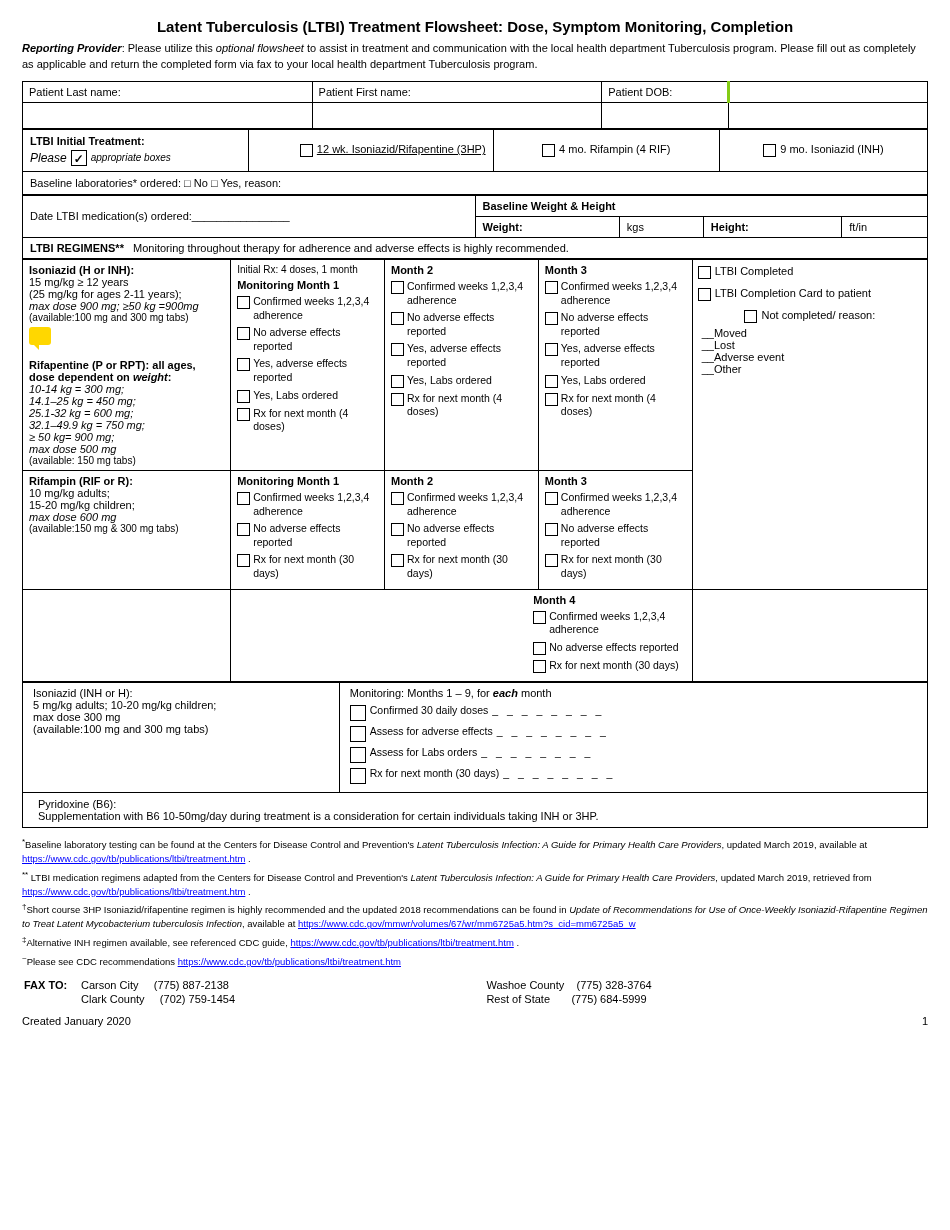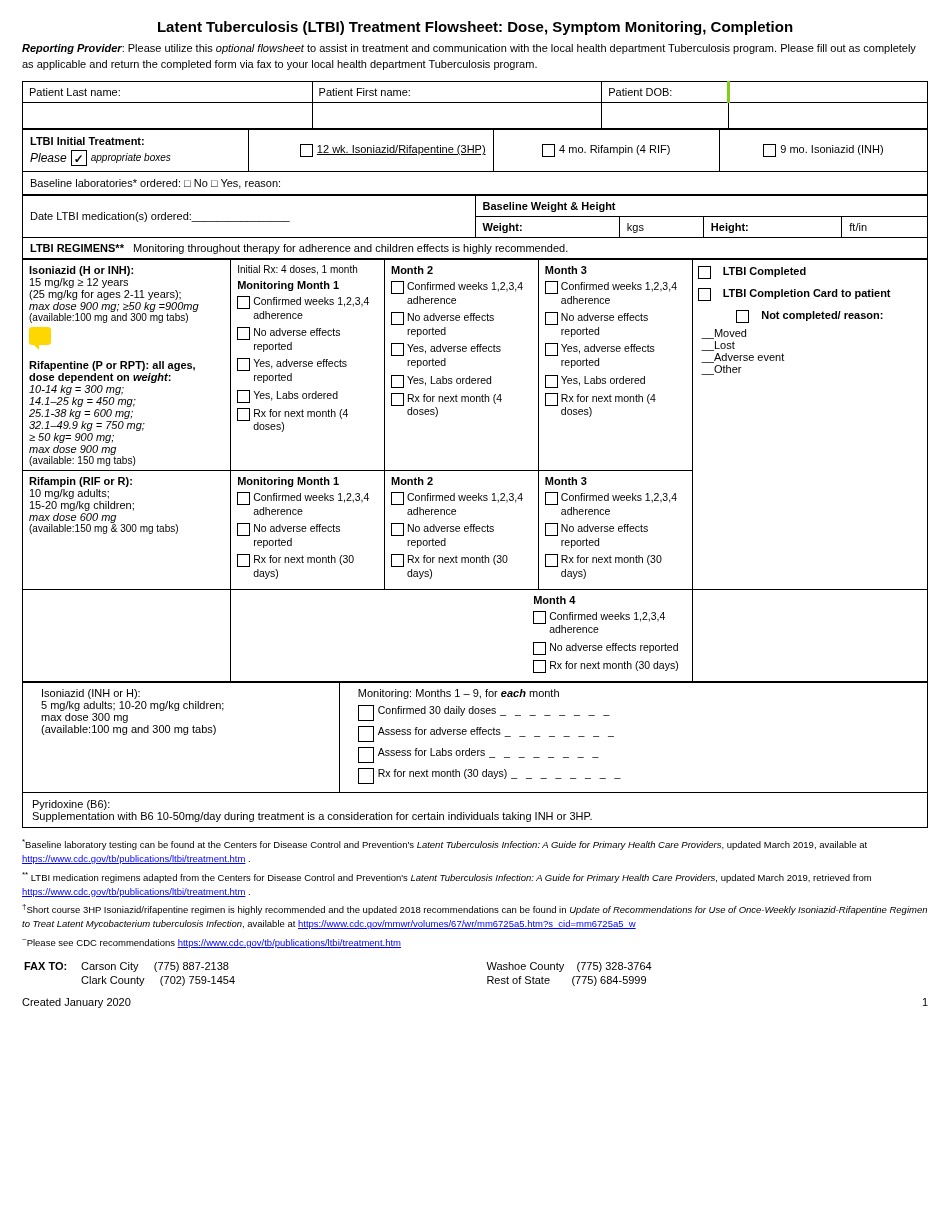--- a/index.html
+++ b/index.html
@@ -134,48 +134,48 @@
       margin-bottom: 4px;
       font-size: 10.5px;
       line-height: 1.3;
     }
 
     .right-col {
       vertical-align: top;
       font-size: 10.5px;
       width: 95px;
     }
-    .right-col .bold { font-weight: bold; margin-left: 8px; }
+    .right-col .bold { font-weight: normal; }
 
     
     .iso-section-table {
       width: 100%;
       border-collapse: collapse;
       border: 1px solid #000;
       border-top: none;
     }
     .iso-section-table td {
       border: 1px solid #000;
-      padding: 4px 18px;
+      padding: 4px 10px;
       vertical-align: top;
       font-size: 11px;
     }
     .monitoring-line {
       display: flex;
       align-items: flex-start;
       gap: 4px;
       margin-bottom: 4px;
       font-size: 10.5px;
     }
 
     
     .pyridoxine-row {
       border: 1px solid #000;
       border-top: none;
-      padding: 5px 9px;
+      padding: 5px 15px;
     }
 
     
     .footnotes {
       margin-top: 8px;
       font-size: 9.5px;
       line-height: 1.45;
     }
     .footnotes a { color: #00f; }
     .footnotes .italic { font-style: italic; }
@@ -283,45 +283,45 @@
     <td style="font-weight:bold;"><span>Weight:</span></td>
     <td><span>kgs</span></td>
     <td style="font-weight:bold;"><span>Height:</span></td>
     <td><span>ft/in</span></td>
   </tr>
 </tbody>
   </table>
 
 <div class="regimens-header">
   <span class="bold">LTBI REGIMENS**</span>&nbsp;&nbsp;
-  <span>Monitoring throughout therapy for adherence and children effects is highly recommended.</span>
+  <span>Monitoring throughout therapy for adherence and adverse effects is highly recommended.</span>
 </div>
 
 <table class="regimens-table">
 
   <tbody>
       <tr>
 
     <td style="width:23%; vertical-align:top;" rowspan="1">
       <div class="drug-name">Isoniazid (H or INH):</div>
       <div>15 mg/kg ≥ 12 years</div>
       <div>(25 mg/kg for ages 2-11 years);</div>
       <div class="italic">max dose 900 mg; ≥50 kg =900mg</div>
       <div class="small">(available:100 mg and 300 mg tabs)</div>
       <div style="margin-top:4px;">
         <span class="comment-icon"></span>
       </div>
       <div style="margin-top: 14px;">
         <div class="drug-name"><span>Rifapentine (P or RPT):</span> <span>all ages, dose dependent on</span> <span class="italic">weight</span><span>:</span></div>
         <div class="italic">10-14 kg = 300 mg;</div>
         <div class="italic">14.1–25 kg = 450 mg;</div>
-        <div class="italic">25.1-38 kg = 600 mg;</div>
+        <div class="italic">25.1-32 kg = 600 mg;</div>
         <div class="italic">32.1–49.9 kg = 750 mg;</div>
         <div class="italic">≥ 50 kg= 900 mg;</div>
-        <div class="italic">max dose 900 mg</div>
+        <div class="italic">max dose 500 mg</div>
         <div class="small">(available: 150 mg tabs)</div>
       </div>
     </td>
 
     <td style="width:17%; vertical-align:top;">
       <div class="small">Initial Rx: 4 doses, 1 month</div>
       <div class="month-header" style="margin-top:4px;">Monitoring Month 1</div>
       <ul class="monitoring-items">
         <li>
               <span class="checkbox"></span>
@@ -570,20 +570,23 @@
   <div>
     <sup>*</sup>Baseline laboratory testing can be found at the Centers for Disease Control and Prevention's <span class="italic">Latent Tuberculosis Infection: A Guide for Primary Health Care Providers</span>, updated March 2019, available at <a href="#">https://www.cdc.gov/tb/publications/ltbi/treatment.htm</a> .
   </div>
   <div style="margin-top:3px;">
     <sup>**</sup> LTBI medication regimens adapted from the Centers for Disease Control and Prevention's <span class="italic">Latent Tuberculosis Infection: A Guide for Primary Health Care Providers</span>, updated March 2019, retrieved from <a href="#">https://www.cdc.gov/tb/publications/ltbi/treatment.htm</a> .
   </div>
   <div style="margin-top:3px;">
     <sup>†</sup>Short course 3HP Isoniazid/rifapentine regimen is highly recommended and the updated 2018 recommendations can be found in <span class="italic">Update of Recommendations for Use of Once-Weekly Isoniazid-Rifapentine Regimen to Treat Latent Mycobacterium tuberculosis Infection</span>, available at <a href="#">https://www.cdc.gov/mmwr/volumes/67/wr/mm6725a5.htm?s_cid=mm6725a5_w</a>
   </div>
   <div style="margin-top:3px;">
+    <sup>‡</sup>Alternative INH regimen available, see referenced CDC guide, <a href="#">https://www.cdc.gov/tb/publications/ltbi/treatment.htm</a> .
+  </div>
+  <div style="margin-top:3px;">
     <sup>~</sup>Please see CDC recommendations <a href="#">https://www.cdc.gov/tb/publications/ltbi/treatment.htm</a>
   </div>
 </div>
 
 <div style="margin-top:8px;">
   <table style="font-size:11px; border:none; width:100%;">
     <tbody>
         <tr>
       <td style="border:none; font-weight:bold; width:55px;">FAX TO:</td>
       <td style="border:none;">Carson City &nbsp;&nbsp;&nbsp; (775) 887-2138</td>

